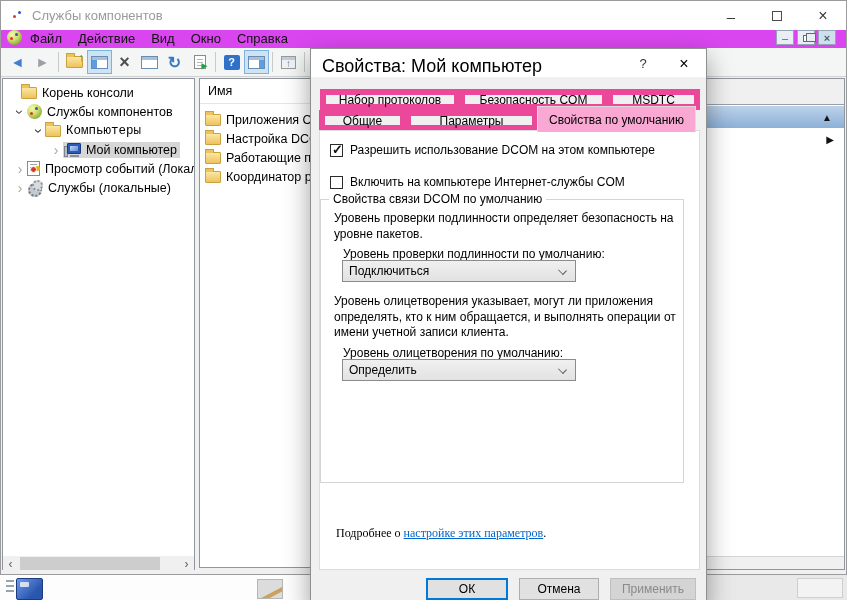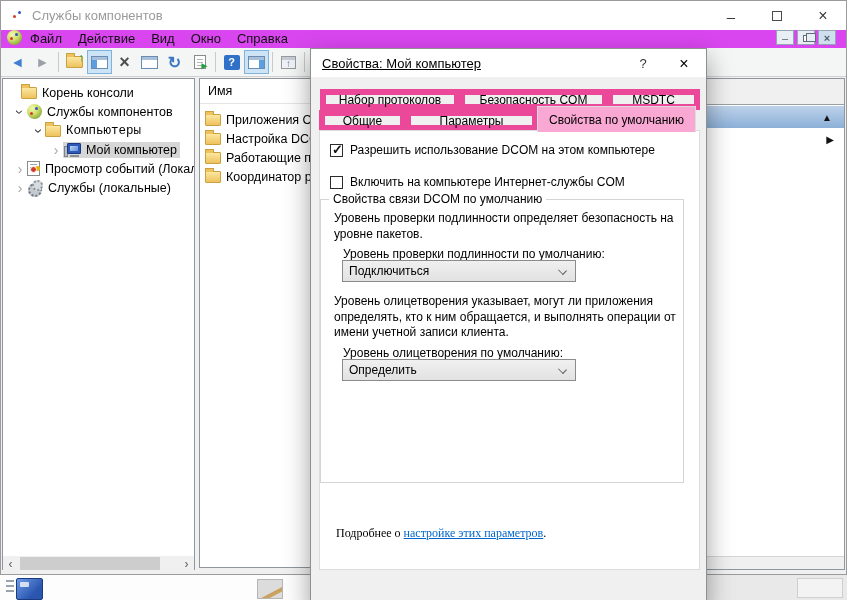--- a/index.html
+++ b/index.html
@@ -133,21 +133,21 @@
     background:linear-gradient(135deg,#6f9ce6 0%, #2a56b0 70%); border:1px solid #1b3a80; border-radius:2px; }
   #behind-blue-icon::before { content:""; position:absolute; left:3px; top:3px; width:9px; height:5px; background:rgba(255,255,255,.75); border-radius:1px; }
   #behind-link { position:absolute; left:57px; top:5px; color:#7f1d1d; text-decoration:underline; font-size:13px; white-space:nowrap;margin-top:24px; }
   #behind-pencil { position:absolute; left:257px; top:4px; width:26px; height:20px; background:#dcdcdc; border:1px solid #b5b5b5; overflow:hidden; }
   #behind-pencil::before { content:""; position:absolute; left:2px; top:12px; width:26px; height:4px; background:#caa15e; transform:rotate(-28deg); }
 
   
   #dialog { left:310px; top:48px; width:397px; height:560px; background:#f0f0f0;
     border:1px solid #8f8f8f; box-shadow:0 10px 24px rgba(0,0,0,.38); }
   #dialog-titlebar { position:absolute; left:0; top:0; width:100%; height:28px; background:#fff; }
-  #dialog-title { position:absolute; left:11px; top:7px; font-size:13px; color:#000; white-space:nowrap;text-decoration:underline; }
+  #dialog-title { position:absolute; left:11px; top:7px; font-size:18px; color:#000; white-space:nowrap; }
   #dialog-help { position:absolute; left:320px; top:4px; width:24px; height:21px; display:flex; align-items:center; justify-content:center; color:#333; font-size:13px; }
   #dialog-close { position:absolute; left:358px; top:4px; width:30px; height:21px; display:flex; align-items:center; justify-content:center; color:#000; font-size:16px; }
 
   .tab { position:absolute; height:21px; background:#f0f0f0; border:6px solid #ec4899;
     display:flex; align-items:center; justify-content:center; font-size:12px; white-space:nowrap; }
   .tab-back { top:40px; }
   #tab-protocols { left:9px;  width:140px; }
   #tab-comsec   { left:148px; width:149px; }
   #tab-msdtc    { left:296px; width:93px; }
   .tab-front { top:61px; }
@@ -422,13 +422,18 @@
         <span class="dd"></span>
       </div>
 
     </div>
 
     <div id="learn-more">
       <span>Подробнее о </span><span id="learn-link">настройке этих параметров</span><span>.</span>
     </div>
   </div>
 
+  <div id="dialog-buttons">
+    <div class="dlg-btn" id="btn-ok">ОК</div>
+    <div class="dlg-btn" id="btn-cancel">Отмена</div>
+    <div class="dlg-btn" id="btn-apply">Применить</div>
+  </div>
 </div>
 
 </body></html>

